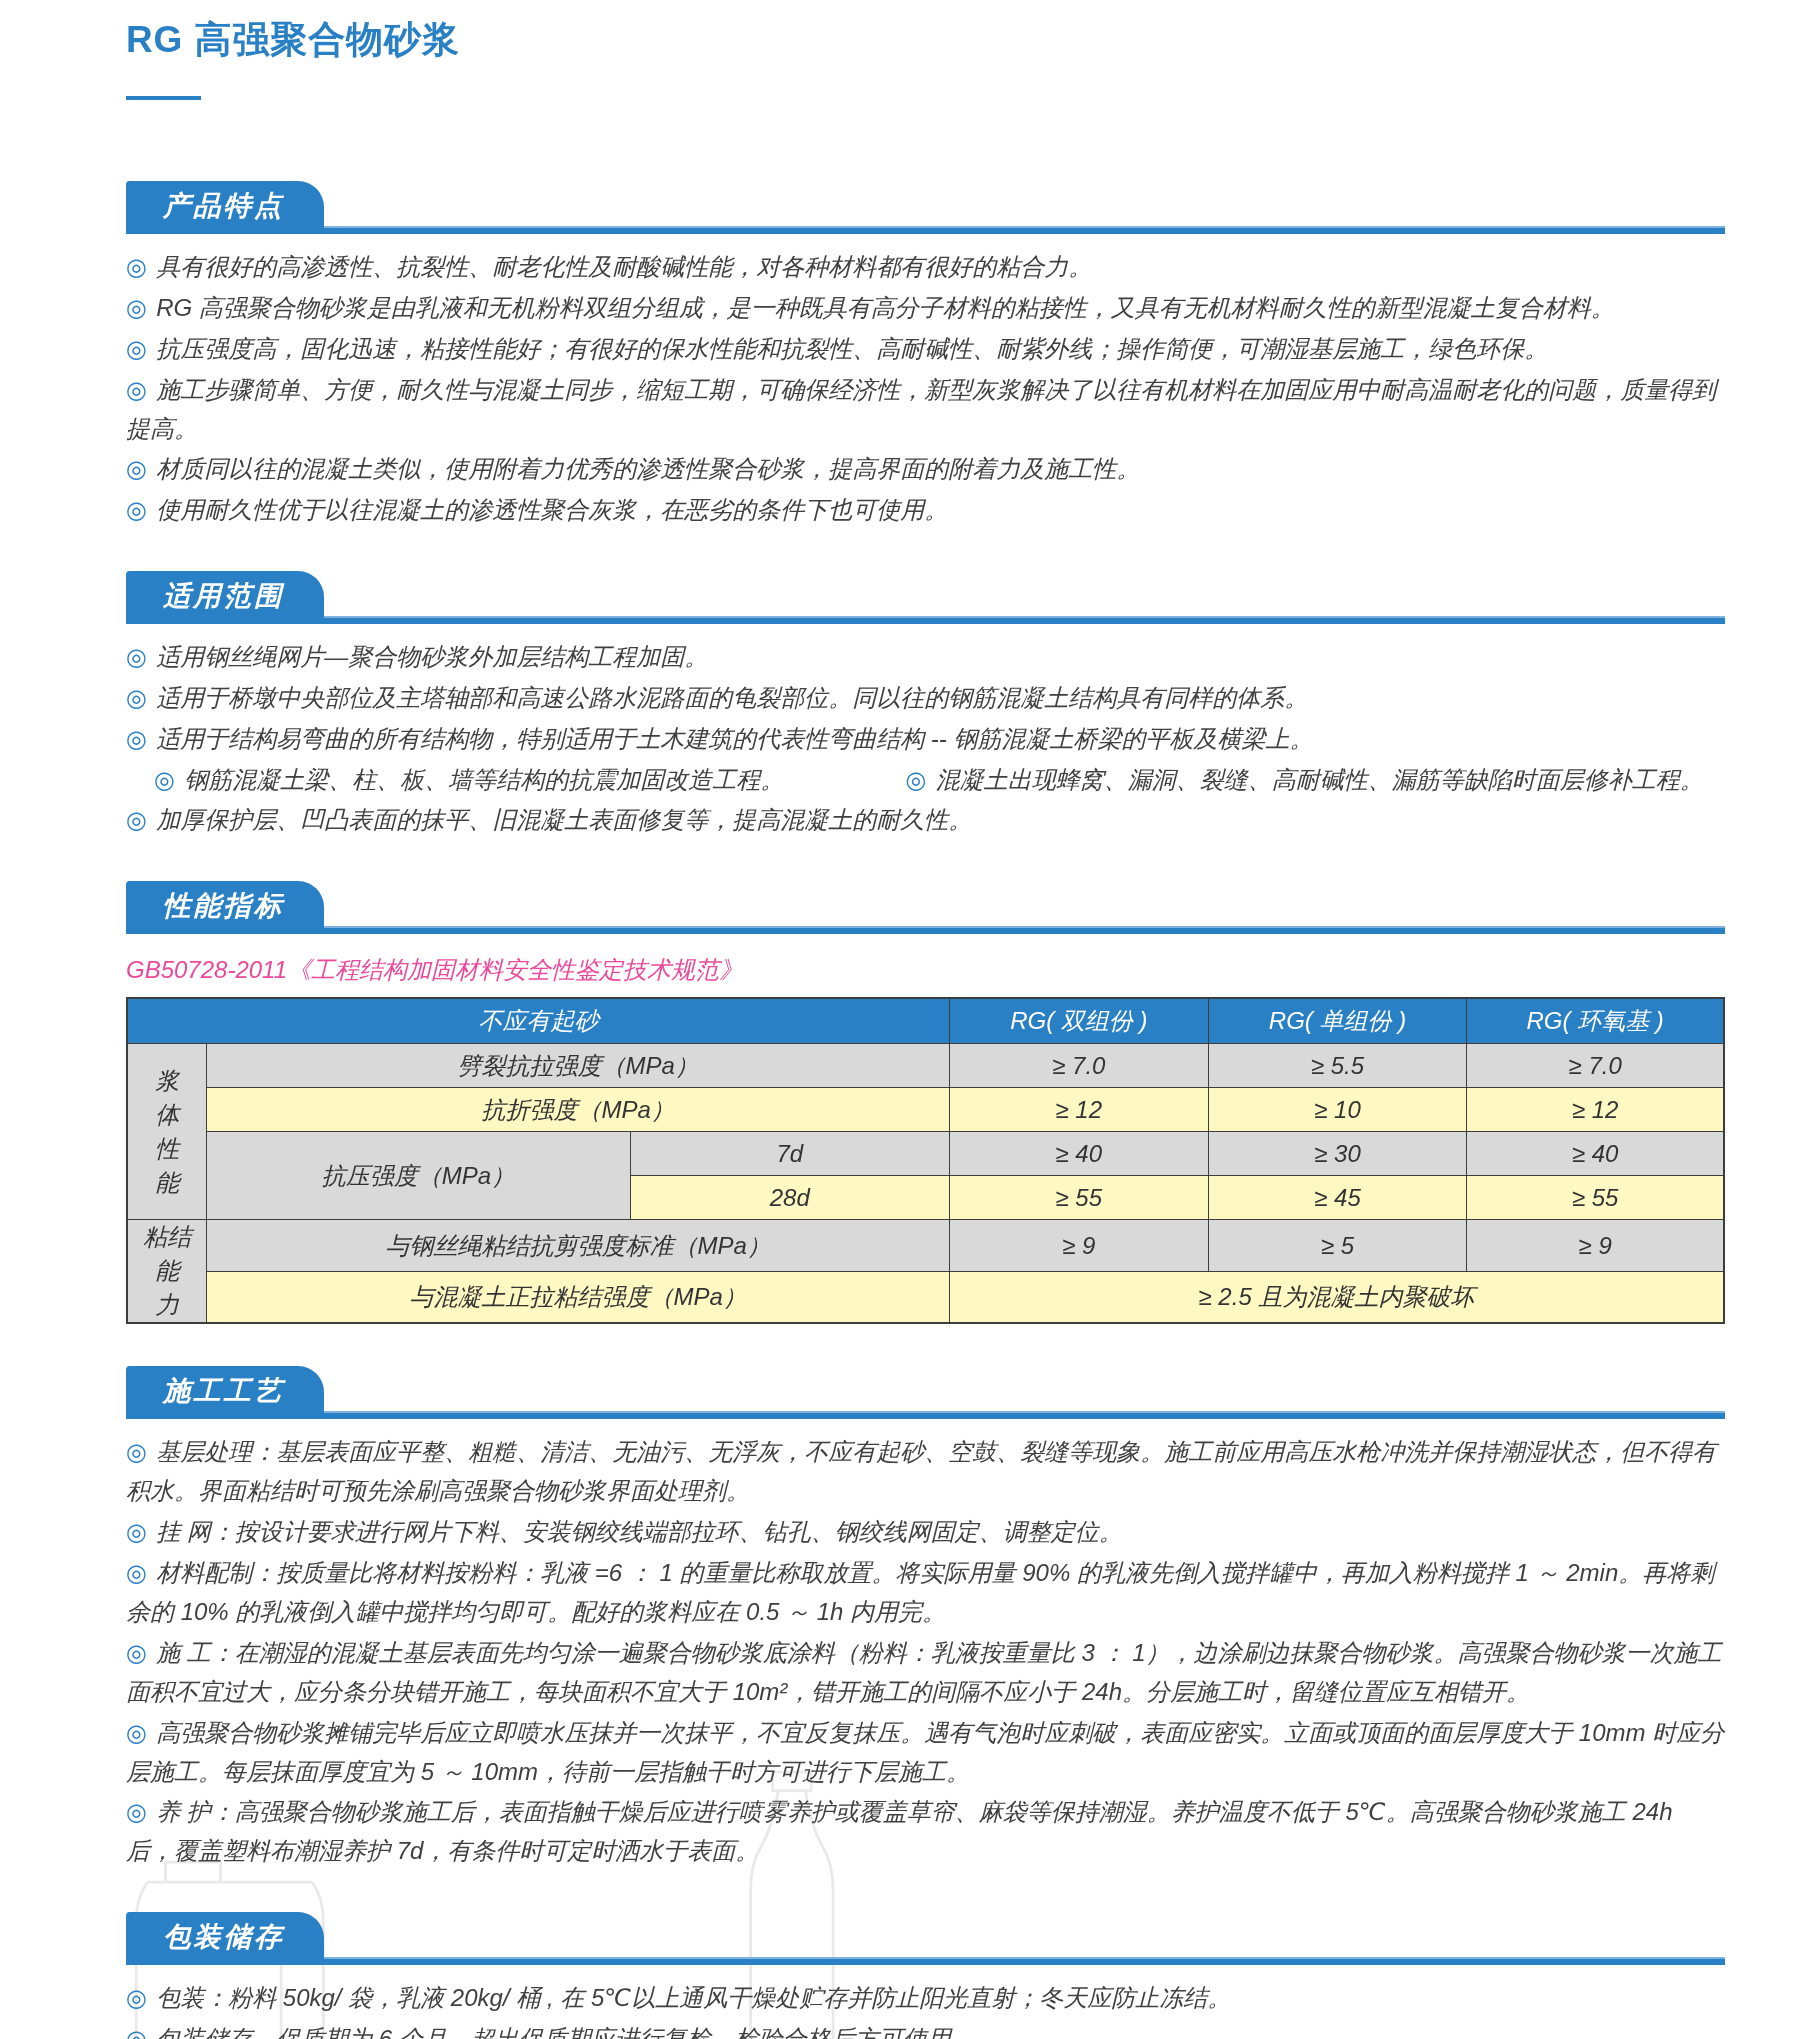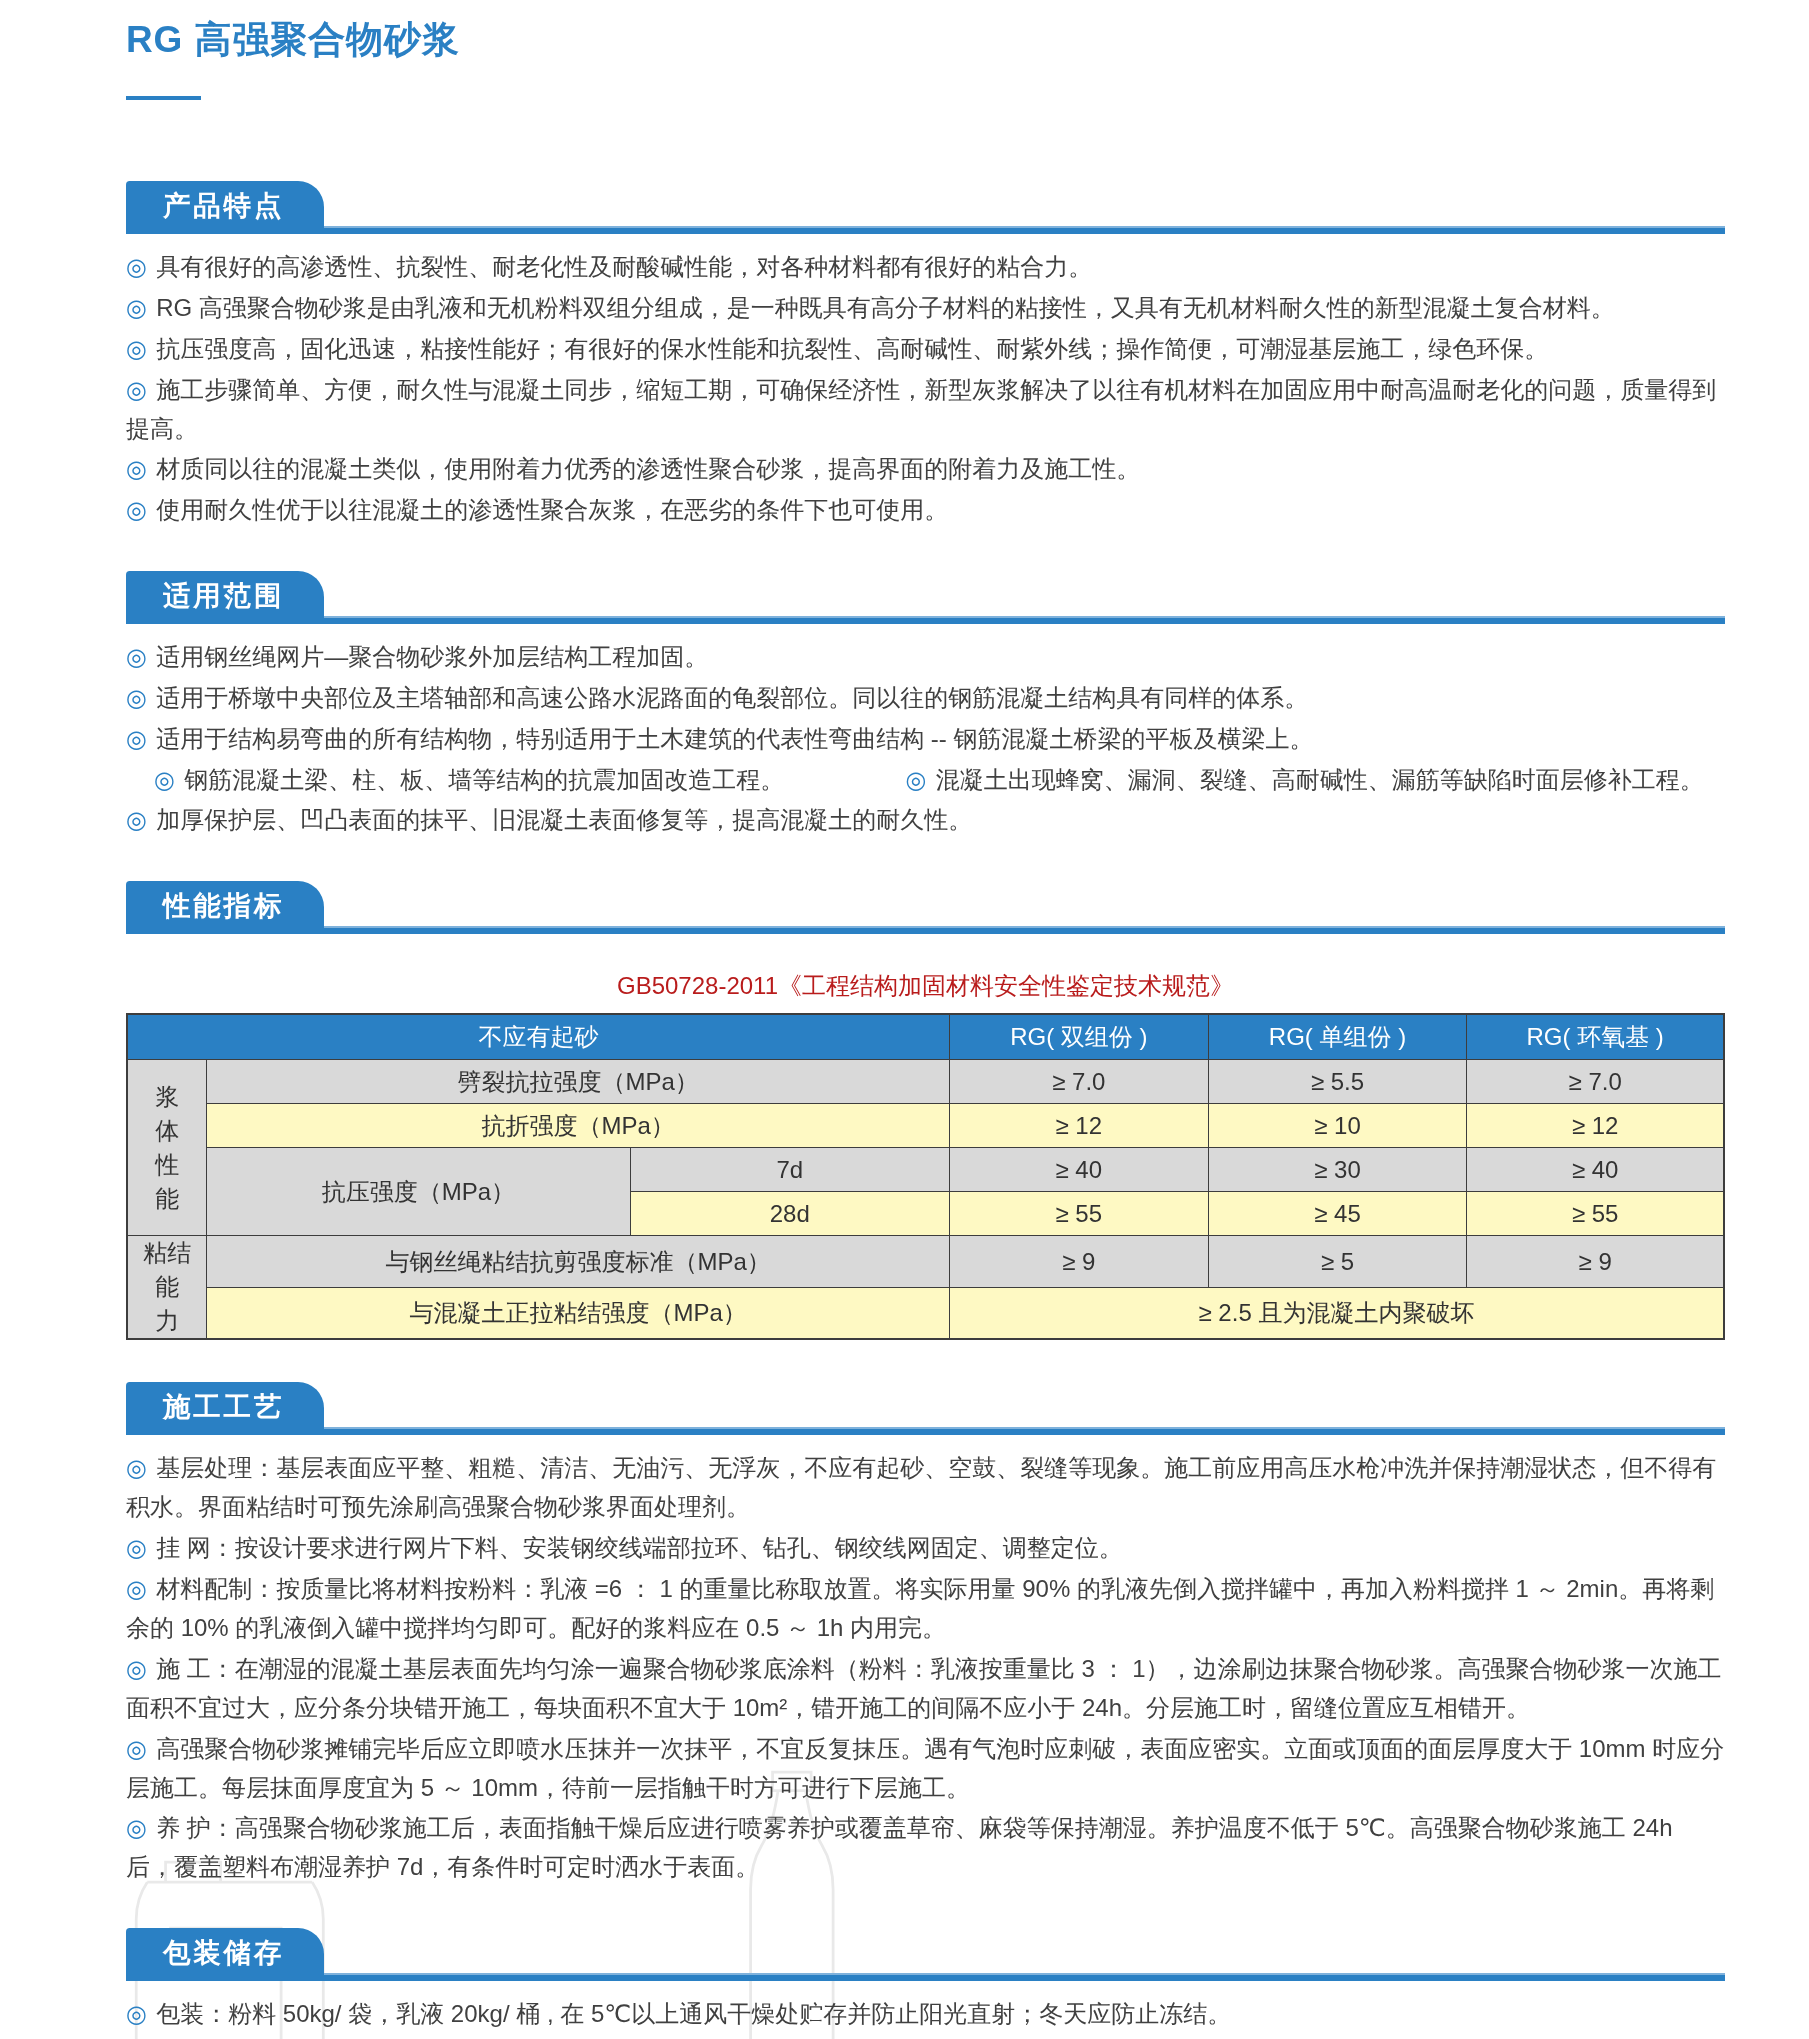--- a/index.html
+++ b/index.html
@@ -12,39 +12,39 @@
   html,body{margin:0;padding:0;background:#fff;}
   body{font-family:"Liberation Sans","DejaVu Sans",sans-serif;color:var(--text);}
   .page{position:relative;width:1809px;height:2040px;background:#fff;overflow:hidden;padding-left:22px;}
   .content{position:relative;z-index:1;padding:0 106px 0 104px;}
 
   
   .title{margin:14.7px 0 0;font-size:37px;font-weight:bold;color:var(--accent);letter-spacing:0.9px;}
   .title-rule{margin-top:31px;width:75px;height:4.6px;background:var(--accent);}
 
   
-  .section{margin-top:42px;}
+  .section{margin-top:42px;font-style:italic;}
   .section.first{margin-top:81px;}
   .sec-head{position:relative;height:53px;}
   .sec-rule{position:absolute;left:0;right:0;bottom:0;height:8.3px;
             background:linear-gradient(180deg,var(--rule-hi) 0 1.8px,var(--accent) 1.8px);}
   .sec-tab{position:absolute;left:0;top:0;bottom:0;z-index:2;display:flex;align-items:center;
            padding:0 40px 3.7px 37px;background:var(--accent);color:#fff;font-size:27.5px;
            font-weight:bold;letter-spacing:2.8px;border-radius:3.7px 26px 0 0;}
 
   
   .bullets{margin-top:13px;}
   .bullet{margin:1.8px 0;font-size:24px;line-height:39px;color:var(--text);}
   .dot{color:var(--accent);margin-right:9.2px;font-size:24px;}
   .pair-row{display:flex;}
   .pair-left{width:47%;flex:0 0 auto;margin-left:28px;}
   .pair-right{flex:1;}
 
   
-  .tbl-caption{margin-top:36px;text-align:center;font-size:24px;color:#b91c1c;}
+  .tbl-caption{margin-top:20px;text-align:left;font-size:24px;color:#ec4899;}
   table.perf{width:100%;margin-top:11px;border-collapse:collapse;border:2.8px solid var(--tbl-border);
              font-size:24px;color:#333;}
   table.perf th,table.perf td{border:1.8px solid var(--tbl-border);text-align:center;
              height:43px;padding:0 5.5px;}
   table.perf th{background:var(--accent);color:#fff;font-weight:normal;height:44px;}
   td.g{background:var(--row-gray);}
   td.w{background:#fef9c3;}
   td.cat{background:var(--row-gray);white-space:pre-line;line-height:34px;}
 
   

